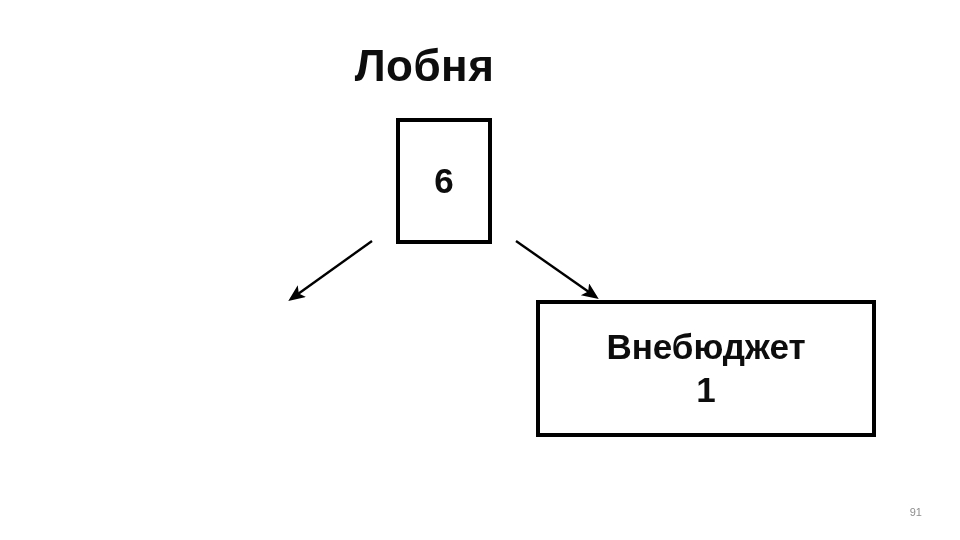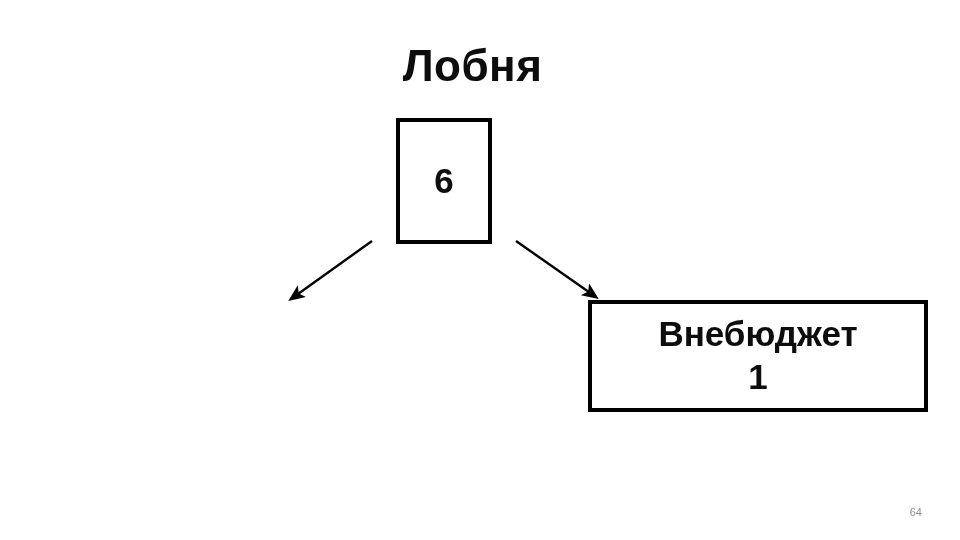--- a/index.html
+++ b/index.html
@@ -21,21 +21,20 @@
     position: absolute;
     left: 0;
     top: 40px;
     width: 849px;
     text-align: center;
     font-size: 44px;
     font-weight: bold;
     color: #0d0d0d;
     letter-spacing: 0.5px;
     line-height: 52px;
-    padding-left: 48px;
   }
   .node {
     position: absolute;
     box-sizing: border-box;
     background: #ffffff;
     border: 4px solid #000000;
     display: flex;
     flex-direction: column;
     align-items: center;
     justify-content: center;
@@ -53,24 +52,24 @@
   #node-root .node-value {
     line-height: 58px;
   }
   #node-budget {
     left: 60px;
     top: 301px;
     width: 230px;
     height: 135px;
   }
   #node-extrabudget {
-    left: 588px;
+    left: 536px;
     top: 300px;
     width: 340px;
-    height: 112px;
+    height: 137px;
   }
   .node-label {
     font-size: 35px;
     line-height: 42px;
     white-space: nowrap;
   }
   .node-value {
     font-size: 35px;
     line-height: 44px;
   }
@@ -117,15 +116,15 @@
   <div id="node-root" class="node">
     <span class="node-value">6</span>
   </div>
 
 
   <div id="node-extrabudget" class="node">
     <span class="node-label">Внебюджет</span>
     <span class="node-value">1</span>
   </div>
 
-  <div class="page-number">64</div>
+  <div class="page-number">91</div>
 
 </div>
 
 </body></html>

